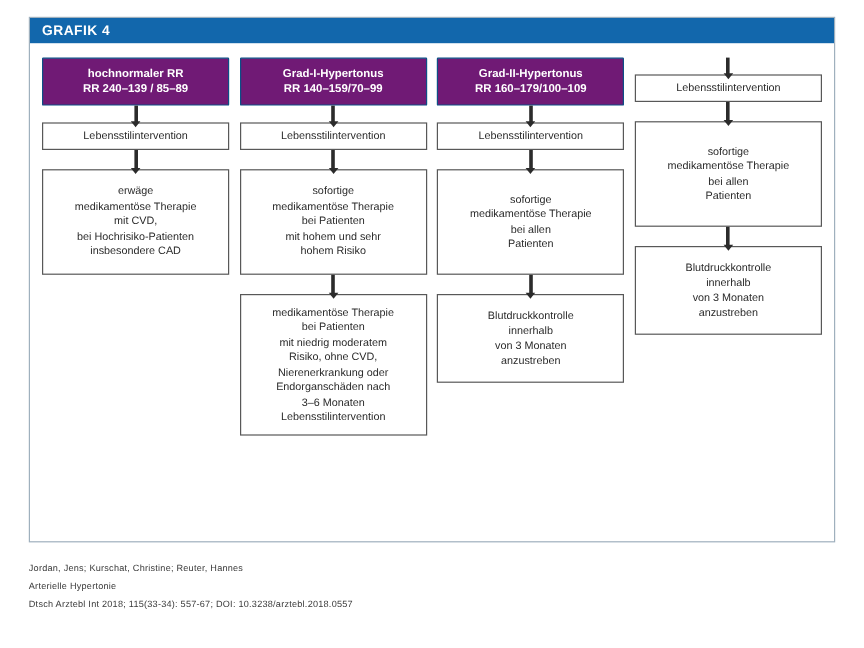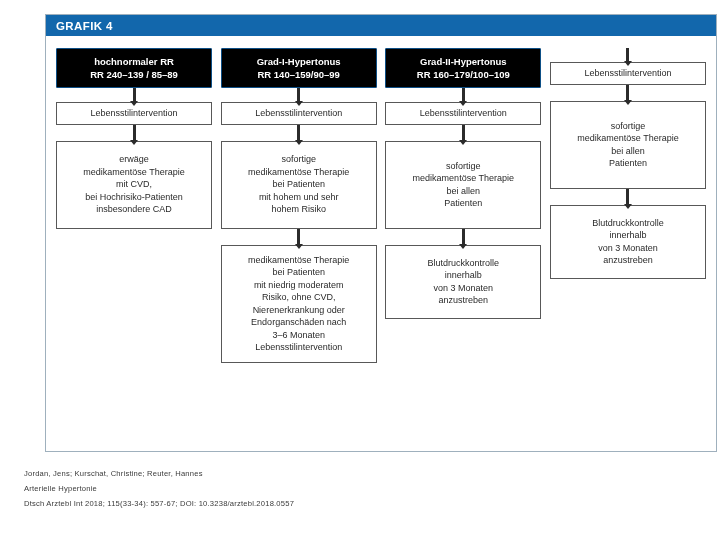--- a/index.html
+++ b/index.html
@@ -17,21 +17,20 @@
 
   .figure-frame {
     position: absolute;
     left: 24px;
     top: 14px;
     width: 672px;
     height: 438px;
     border: 1px solid #9fb0bd;
     box-sizing: border-box;
     background: #ffffff;
-    margin-left: 21px;
   }
 
   .figure-header {
     height: 21px;
     background: #1267ac;
     color: #ffffff;
     font-size: 11.5px;
     font-weight: bold;
     letter-spacing: 0.4px;
     display: flex;
@@ -55,21 +54,21 @@
 
   .column {
     width: 156px;
     display: flex;
     flex-direction: column;
     align-items: center;
   }
 
   .cat-header {
     width: 100%;
-    background: #000000;
+    background: #701a75;
     color: #ffffff;
     border: 1px solid #0d4f86;
     box-sizing: border-box;
     text-align: center;
     font-size: 9.5px;
     font-weight: bold;
     line-height: 13px;
     padding: 6px 2px;
     border-radius: 1px;
   }
@@ -183,21 +182,21 @@
             <span>mit CVD,</span>
             <span>bei Hochrisiko-Patienten</span>
             <span>insbesondere CAD</span>
           </div>
         </div>
       </div>
 
       <div class="column">
         <div class="cat-header">
           <span>Grad-I-Hypertonus</span>
-          <span class="cat-range">RR 140–159/90–99</span>
+          <span class="cat-range">RR 140–159/70–99</span>
         </div>
         <div class="connector short"></div>
         <div class="box lifestyle">Lebensstilintervention</div>
         <div class="connector mid"></div>
         <div class="box tall">
           <div class="box-lines">
             <span>sofortige</span>
             <span>medikamentöse Therapie</span>
             <span>bei Patienten</span>
             <span>mit hohem und sehr</span>

